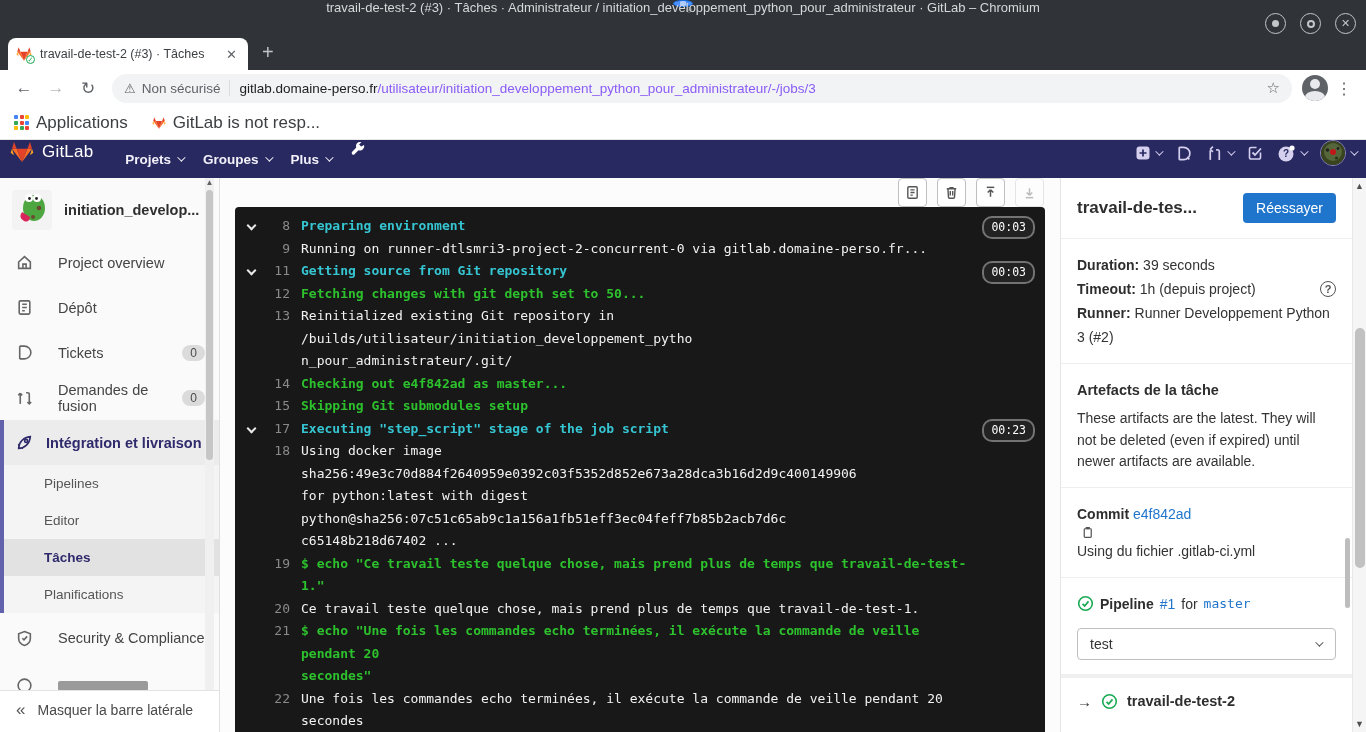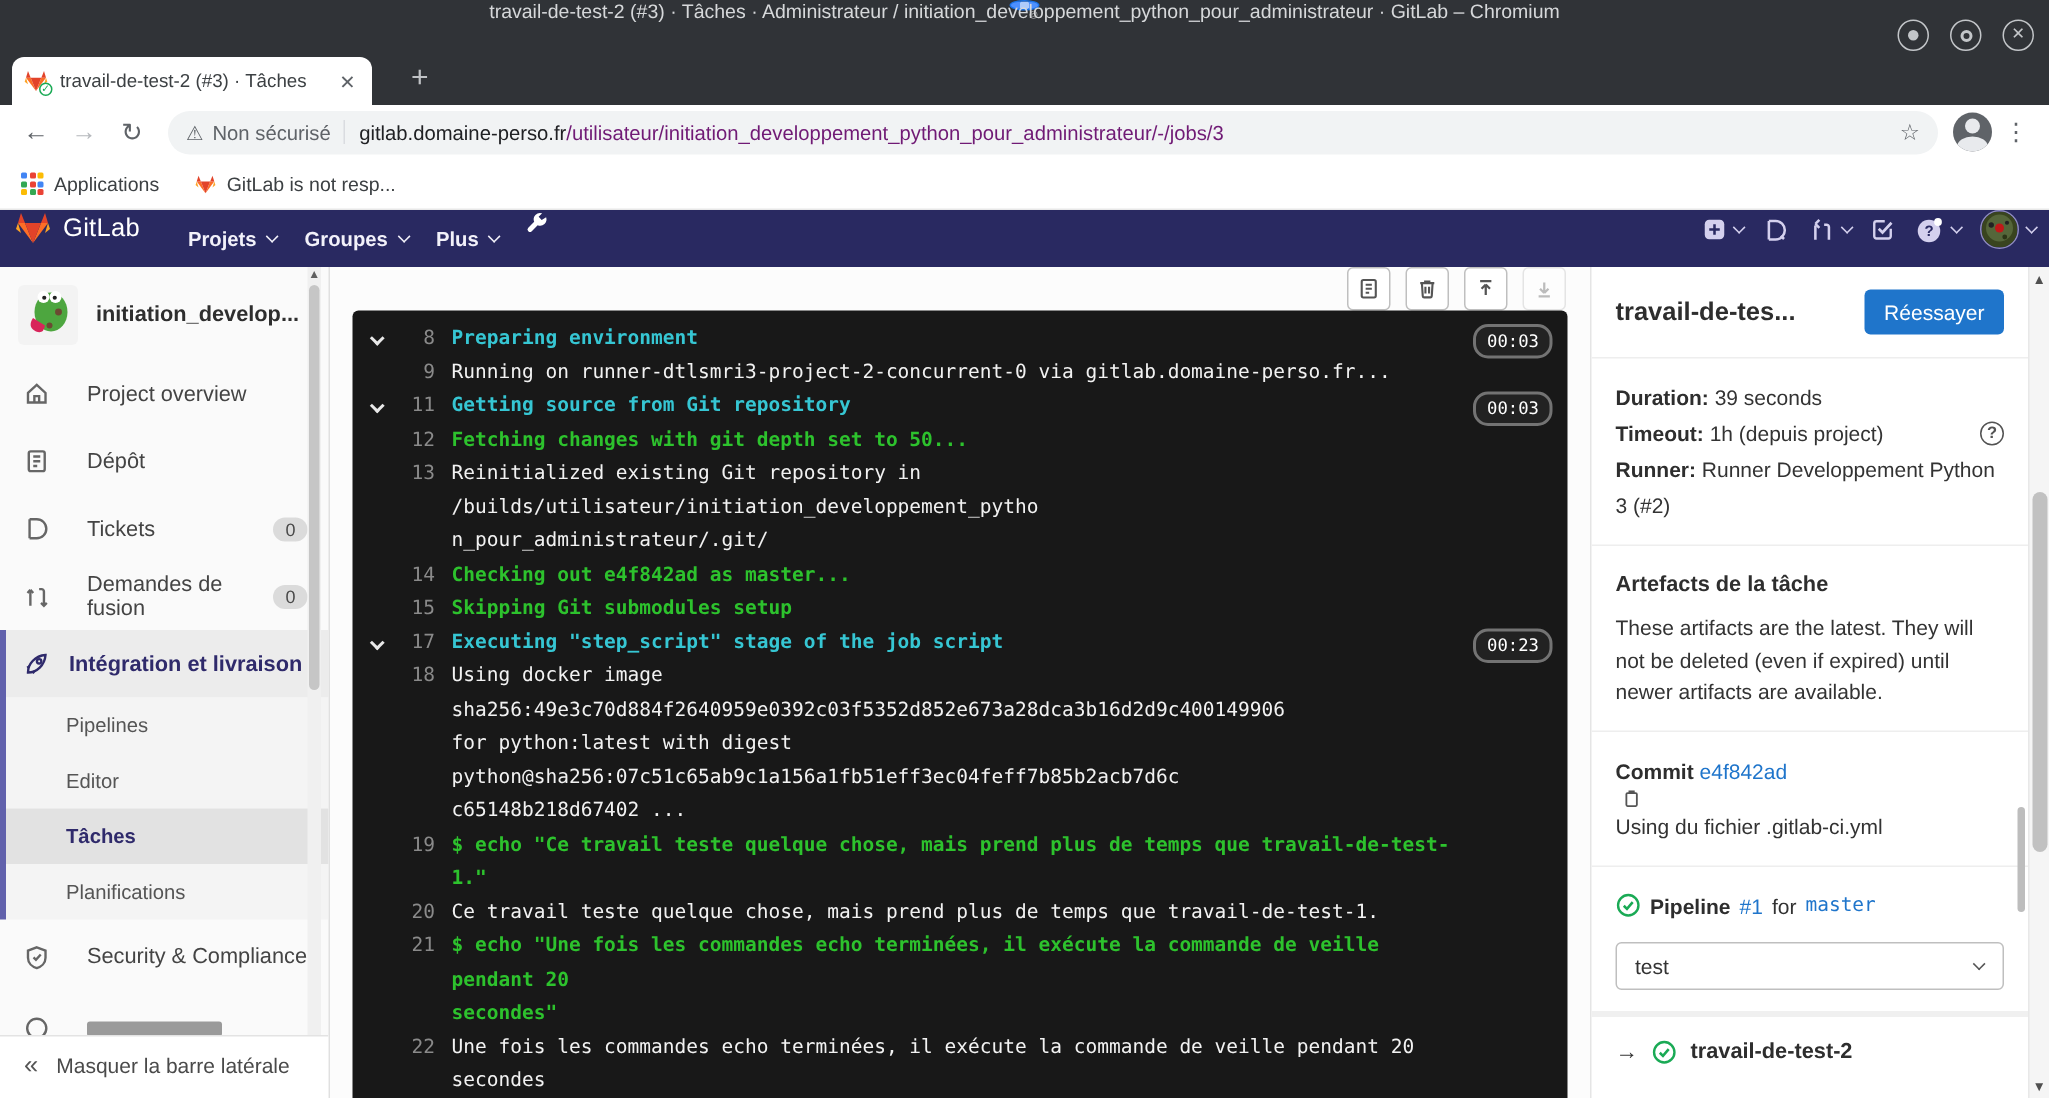--- a/index.html
+++ b/index.html
@@ -8,44 +8,44 @@
   
   .titlebar { height:34px; background:#303337; display:flex; align-items:center; padding:0 10px; position:relative;flex-direction:column; }
   .chromium-logo { width:20px; height:20px; border-radius:50%; background:radial-gradient(circle at 50% 50%, #aecbfa 0 34%, #4d90fe 35% 100%); border:1px solid #1a73e8; }
   .dots-icon { width:20px; height:20px; margin-left:12px; color:#c7c9cc; }
   .win-title { position:absolute; left:0; right:0; text-align:center; color:#d6d8da; font-size:13px; pointer-events:none; }
   .win-btns { margin-left:auto; display:flex; gap:14px; z-index:2; }
   .win-btn { width:21px; height:21px; border:1.6px solid #c3c6c9; border-radius:50%; color:#c3c6c9; display:flex; align-items:center; justify-content:center; font-size:11px; line-height:1; }
   .win-btn .dotfill { width:7px; height:7px; background:#c3c6c9; border-radius:50%; }
   .win-btn .ring { width:8px; height:8px; border:2px solid #c3c6c9; border-radius:50%; }
 
-  .tabstrip { height:36px; background:#303337; display:flex; align-items:flex-end; padding-left:8px;gap:12px; }
+  .tabstrip { height:36px; background:#303337; display:flex; align-items:flex-end; padding-left:8px; }
   .tab { width:240px; height:32px; background:#fff; border-radius:8px 8px 0 0; display:flex; align-items:center; padding:0 8px; gap:8px; }
   .tab-title { font-size:12.5px; color:#3c4043; white-space:nowrap; overflow:hidden; flex:1; }
   .tab-close { color:#5f6368; font-size:13px; padding:0 3px; }
   .newtab-btn { color:#c0c3c6; font-size:20px; margin:0 0 6px 14px; }
   .favicon-wrap { position:relative; width:16px; height:16px; flex:none; }
   .fav-check { position:absolute; right:-3px; bottom:-2px; width:9px; height:9px; background:#fff; border:1px solid #1aaa55; border-radius:50%; color:#1aaa55; font-size:7px; line-height:7px; text-align:center; }
 
   .toolbar { height:36px; background:#fff; display:flex; align-items:center; padding:0 10px; gap:4px; }
   .nav-ic { color:#5f6368; font-size:17px; width:28px; height:28px; display:flex; align-items:center; justify-content:center; border-radius:50%; }
   .nav-ic.dim { color:#b6b9bd; }
   .omnibox { flex:1; height:29px; background:#f1f3f4; border-radius:15px; display:flex; align-items:center; padding:0 12px; margin:0 6px; font-size:13.5px; }
   .warn-tri { color:#5f6368; font-size:13px; margin-right:6px; }
   .sec-label { color:#5f6368; margin-right:9px; }
   .omni-sep { width:1px; height:16px; background:#dadce0; margin-right:9px; }
   .url-domain { color:#202124; }
-  .url-path { color:#701a75; }
+  .url-path { color:#8b5cf6; }
   .star-ic { margin-left:auto; color:#5f6368; font-size:15px; }
   .avatar-btn { width:26px; height:26px; border-radius:50%; background:#5f6368; position:relative; overflow:hidden; flex:none; }
   .avatar-btn::before { content:""; position:absolute; top:4px; left:8px; width:10px; height:10px; background:#e8eaed; border-radius:50%; }
   .avatar-btn::after { content:""; position:absolute; top:16px; left:3px; width:20px; height:12px; background:#e8eaed; border-radius:50% 50% 0 0; }
   .kebab { color:#5f6368; font-size:16px; width:24px; text-align:center; }
 
-  .bookmarks { height:34px; background:#fff; display:flex; align-items:center; padding:0 14px; gap:6px; font-size:13px; color:#3c4043; border-bottom:1px solid #e8e8e8; }
+  .bookmarks { height:34px; background:#fff; display:flex; align-items:center; padding:0 14px; gap:6px; font-size:17px; color:#3c4043; border-bottom:1px solid #e8e8e8; }
   .bm { display:flex; align-items:center; gap:7px; margin-right:18px; }
   .grid-icon { display:grid; grid-template-columns:repeat(3,4px); grid-gap:1.5px; }
   .grid-icon i { width:4px; height:4px; border-radius:1px; }
 
   
   .gl-nav { height:38px; background:#292961; display:flex; align-items:flex-start; padding:0 10px; color:#fff; }
   .gl-brand { display:flex; align-items:center; gap:8px; margin-right:22px; }
   .gl-brand-name { font-size:17px; color:#fff; letter-spacing:.2px; }
   .gl-menu { display:flex; align-items:center; gap:6px; font-size:13.5px; font-weight:bold; color:#f2f1fa; padding:0 10px; height:38px; }
   .chev { width:6px; height:6px; border-right:1.7px solid currentColor; border-bottom:1.7px solid currentColor; transform:rotate(45deg) translateY(-2px); display:inline-block; }

